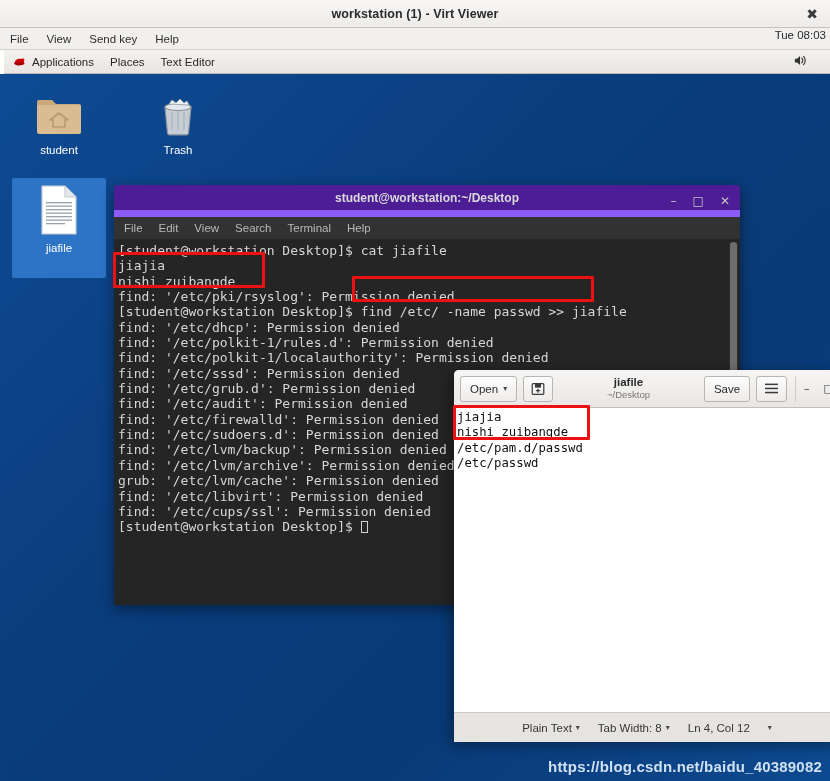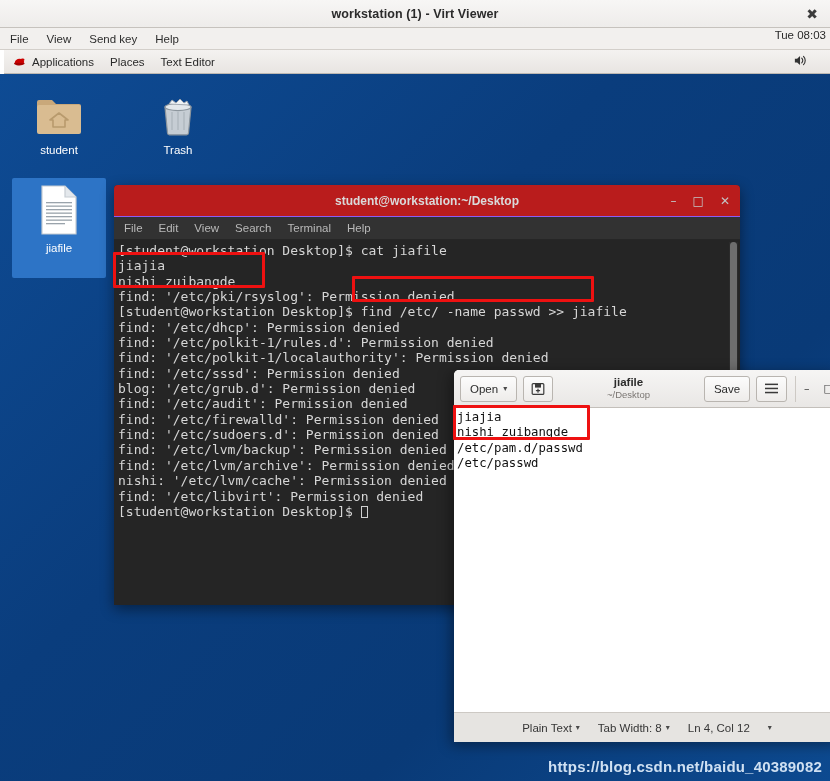--- a/index.html
+++ b/index.html
@@ -67,21 +67,21 @@
   .dicon.selected { background: #2d74c6; }
   .dicon .lbl { font-size: 11.5px; color: #ffffff; text-align: center; line-height: 1.1; }
 
   
   .term {
     position: absolute; left: 114px; top: 185px; width: 626px; height: 420px;
     background: #2b2b2b; box-shadow: 0 4px 14px rgba(0,0,0,.45);
     border-radius: 4px 4px 0 0; overflow: hidden;
   }
   .term-title {
-    height: 32px; background: #b91c1c; border-bottom: 1px solid #8b5cf6;
+    height: 32px; background: #4c1d95; border-bottom: 7px solid #8b5cf6;
     display: flex; align-items: center; justify-content: center; position: relative;
   }
   .term-title .t { font-size: 12px; color: #dadada; font-weight: bold; }
   .term-btns { position: absolute; right: 10px; top: 0; height: 32px; display: flex; align-items: center; gap: 16px; }
   .term-btns span { color: #c4c4c4; font-size: 12px; cursor: pointer; line-height: 1; font-family: "DejaVu Sans", sans-serif; }
   .term-menu {
     height: 23px; background: #323232; display: flex; align-items: center;
     padding-left: 10px; gap: 16px; border-bottom: 1px solid #262626;
   }
   .term-menu span { font-size: 11.5px; color: #b9b9b9; cursor: pointer; }
@@ -241,28 +241,29 @@
     <div class="term-body">
       <div class="term-line">[student@workstation Desktop]$ cat jiafile</div>
       <div class="term-line">jiajia</div>
       <div class="term-line">nishi zuibangde</div>
       <div class="term-line">find: '/etc/pki/rsyslog': Permission denied</div>
       <div class="term-line">[student@workstation Desktop]$ find /etc/ -name passwd &gt;&gt; jiafile</div>
       <div class="term-line">find: '/etc/dhcp': Permission denied</div>
       <div class="term-line">find: '/etc/polkit-1/rules.d': Permission denied</div>
       <div class="term-line">find: '/etc/polkit-1/localauthority': Permission denied</div>
       <div class="term-line">find: '/etc/sssd': Permission denied</div>
-      <div class="term-line">blog: '/etc/grub.d': Permission denied</div>
+      <div class="term-line">find: '/etc/grub.d': Permission denied</div>
       <div class="term-line">find: '/etc/audit': Permission denied</div>
       <div class="term-line">find: '/etc/firewalld': Permission denied</div>
       <div class="term-line">find: '/etc/sudoers.d': Permission denied</div>
       <div class="term-line">find: '/etc/lvm/backup': Permission denied</div>
       <div class="term-line">find: '/etc/lvm/archive': Permission denied</div>
-      <div class="term-line">nishi: '/etc/lvm/cache': Permission denied</div>
+      <div class="term-line">grub: '/etc/lvm/cache': Permission denied</div>
       <div class="term-line">find: '/etc/libvirt': Permission denied</div>
+      <div class="term-line">find: '/etc/cups/ssl': Permission denied</div>
       <div class="term-line"><span>[student@workstation Desktop]$ </span><span class="cursor-blk"></span></div>
       <div class="term-scroll">
           <i></i>
         </div>
     </div>
   </div>
 
   <div class="gedit">
     <div class="ge-header">
       <div class="ge-btn">

